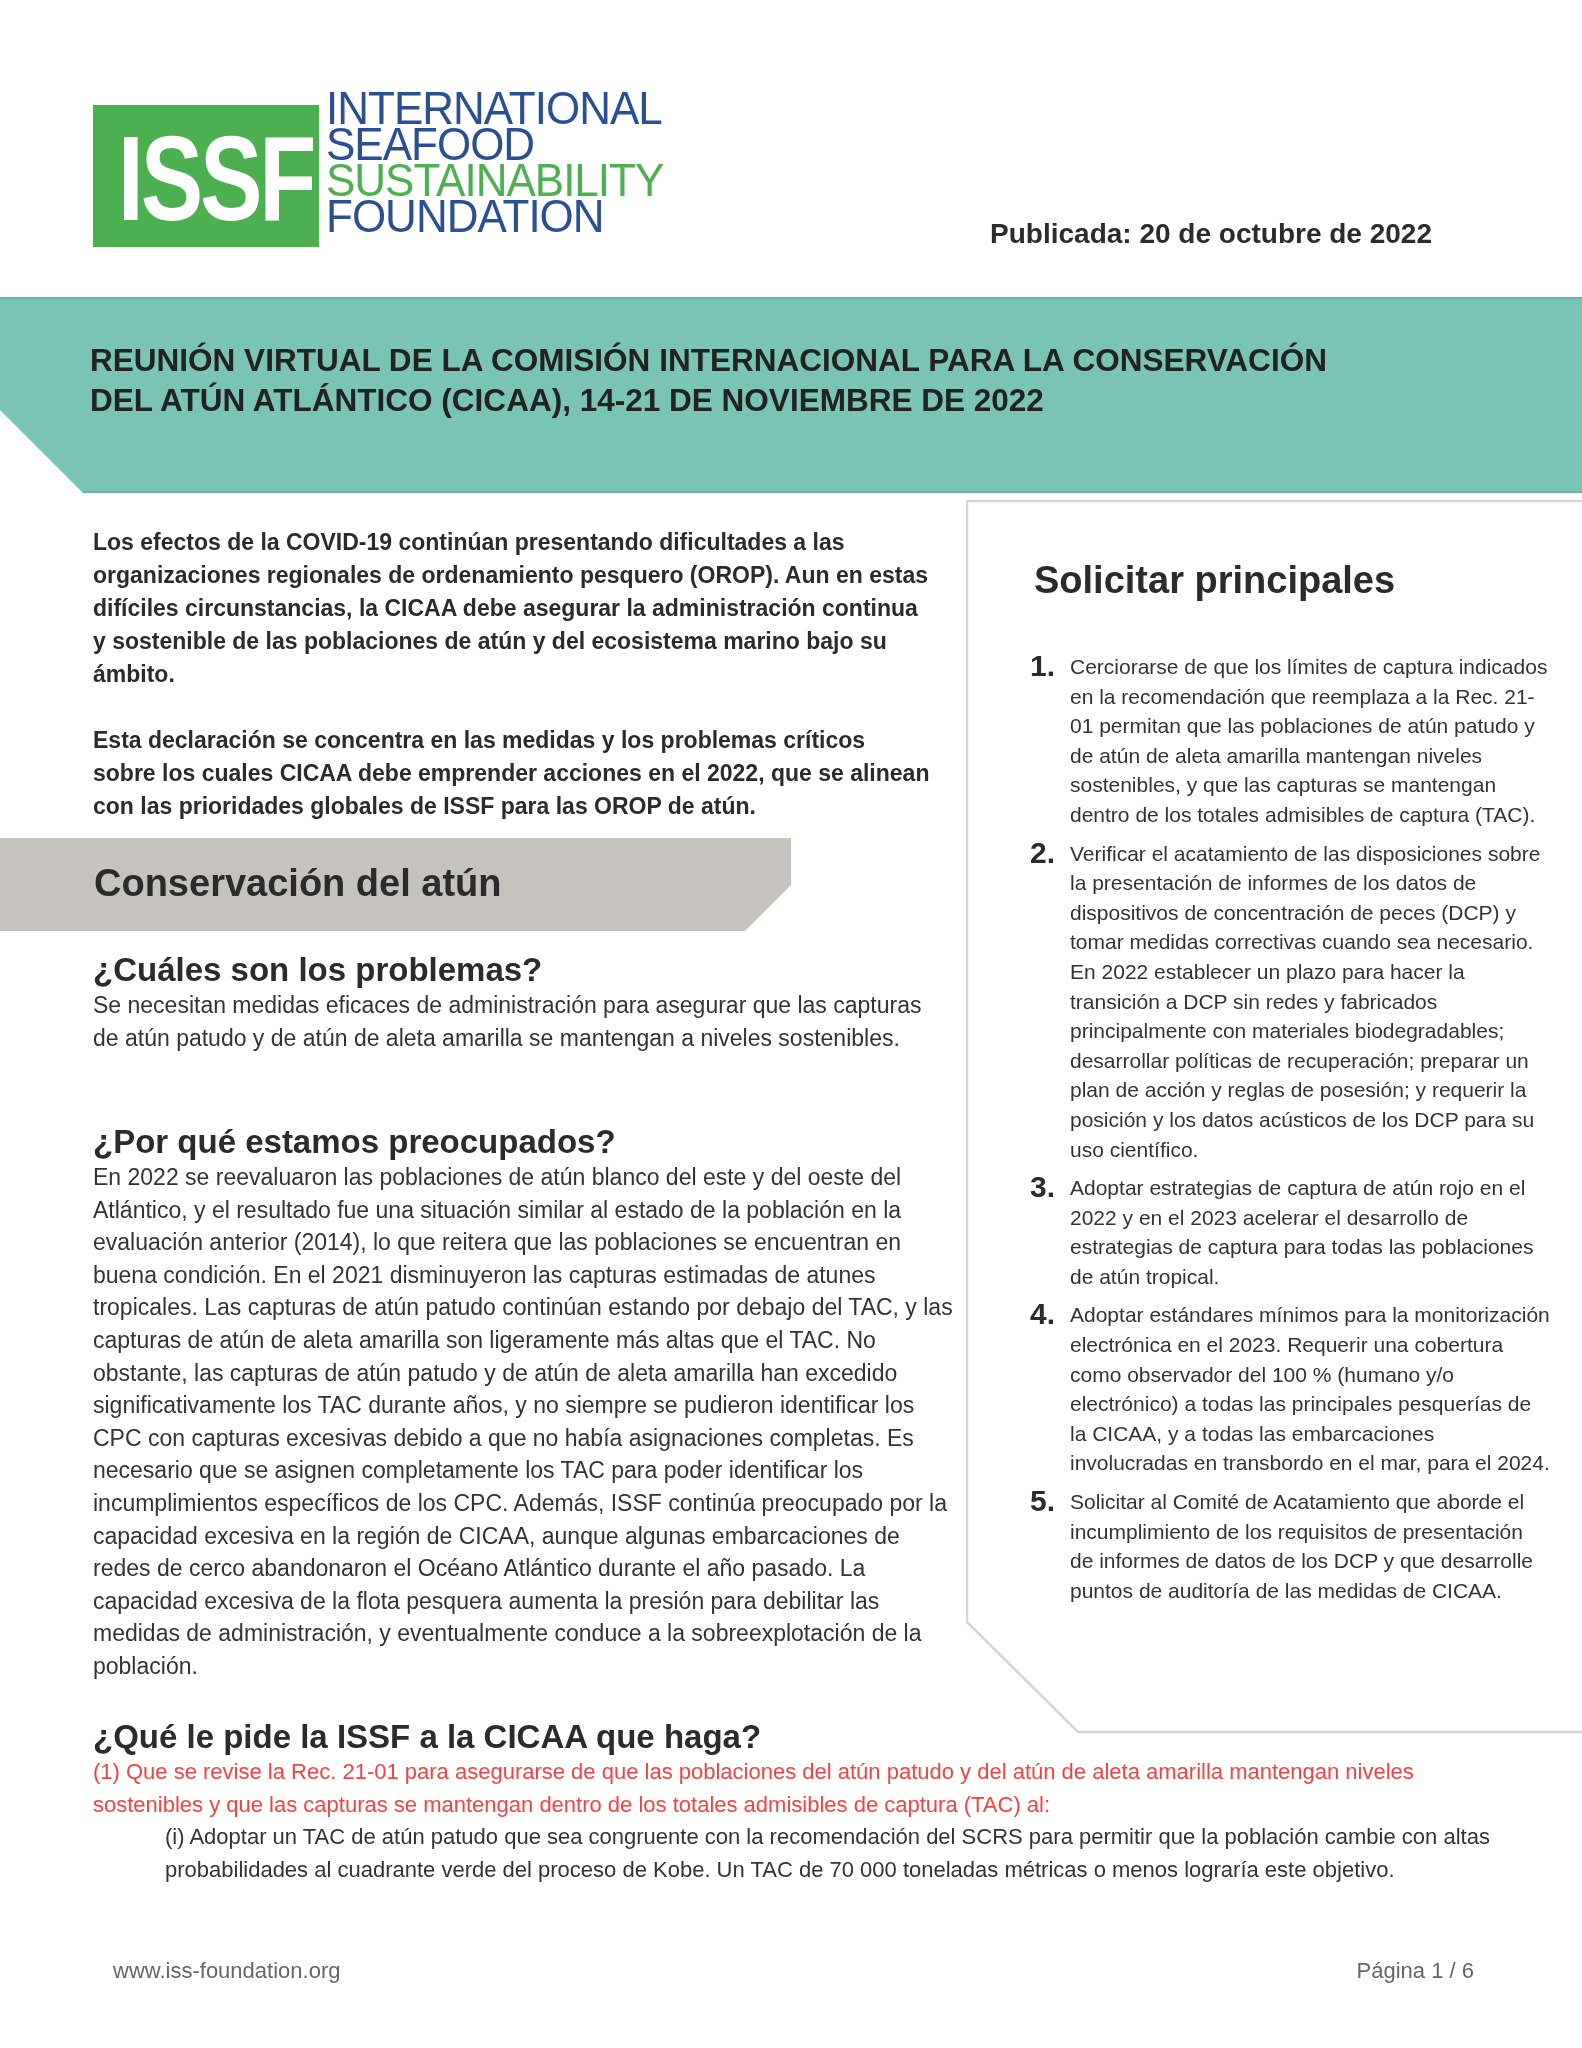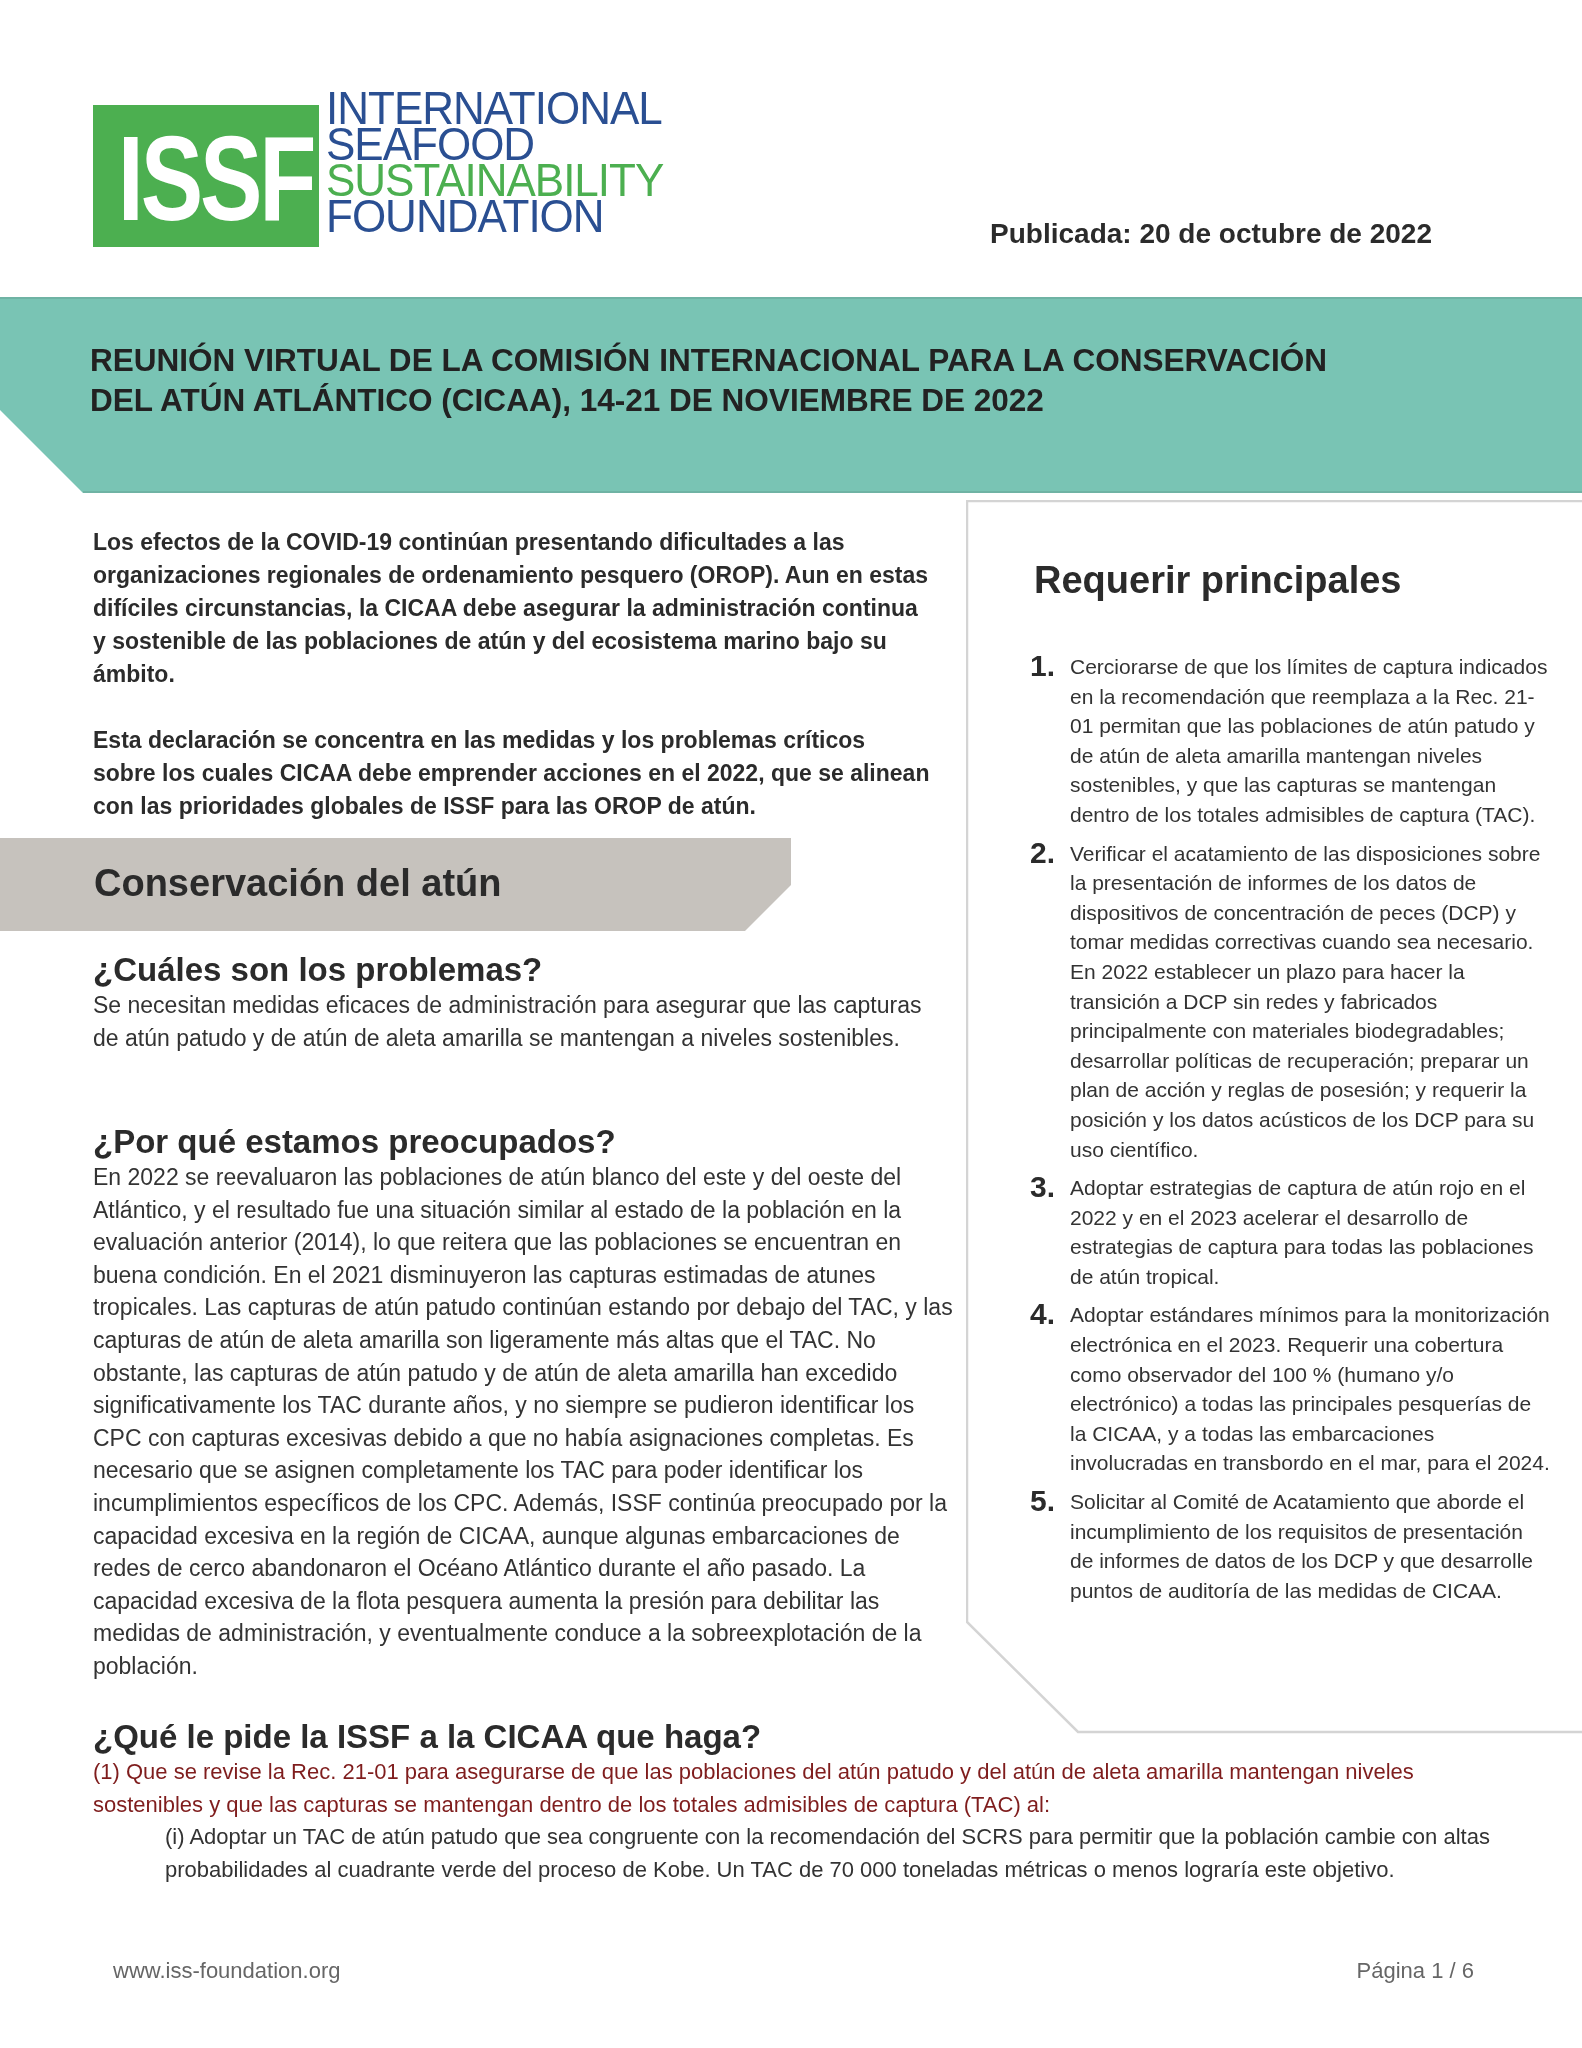--- a/index.html
+++ b/index.html
@@ -48,21 +48,21 @@
   
   #right-box { left: 966px; top: 500px; }
   #rb-title { left: 1034px; top: 558px; font-size: 38px; font-weight: bold; line-height: 44px; color: #2b2b2b; }
   #rb-list { left: 1030px; top: 652px; width: 520px; }
   .req { position: relative; padding-left: 40px; margin-bottom: 9px; }
   .req .num { position: absolute; left: 0; top: -3px; font-size: 30px; font-weight: bold; color: #2b2b2b; }
   .req .txt { font-size: 21px; line-height: 29.6px; color: #333; }
 
   
   #q3-title { left: 93px; top: 1717px; }
-  #q3-body { left: 93px; top: 1756px; width: 1420px; font-size: 22px; line-height: 32.6px; color: #7f1d1d; }
+  #q3-body { left: 93px; top: 1756px; width: 1420px; font-size: 22px; line-height: 32.6px; color: #ef4444; }
   #q3-sub { left: 165px; top: 1821px; width: 1330px; font-size: 22px; line-height: 32.6px; color: #333; }
 
   
   #footer-url { left: 106px; top: 1958px; font-size: 22px; color: #666; margin-left: 7px; }
   #footer-page { right: 108px; top: 1958px; font-size: 22px; color: #666; }
 </style>
 </head>
 <body>
 
 <div id="logo-box" class="abs">
@@ -108,21 +108,21 @@
 
 <div id="q2-title" class="abs h2">¿Por qué estamos preocupados?</div>
 <div id="q2-body" class="abs body">En 2022 se reevaluaron las poblaciones de atún blanco del este y del oeste del Atlántico, y el resultado fue una situación similar al estado de la población en la evaluación anterior (2014), lo que reitera que las poblaciones se encuentran en buena condición. En el 2021 disminuyeron las capturas estimadas de atunes tropicales. Las capturas de atún patudo continúan estando por debajo del TAC, y las capturas de atún de aleta amarilla son ligeramente más altas que el TAC. No obstante, las capturas de atún patudo y de atún de aleta amarilla han excedido significativamente los TAC durante años, y no siempre se pudieron identificar los CPC con capturas excesivas debido a que no había asignaciones completas. Es necesario que se asignen completamente los TAC para poder identificar los incumplimientos específicos de los CPC. Además, ISSF continúa preocupado por la capacidad excesiva en la región de CICAA, aunque algunas embarcaciones de redes de cerco abandonaron el Océano Atlántico durante el año pasado. La capacidad excesiva de la flota pesquera aumenta la presión para debilitar las medidas de administración, y eventualmente conduce a la sobreexplotación de la población.</div>
 
 <div id="right-box" class="abs">
   <svg width="616" height="1236">
     <polyline points="616,1 1,1 1,1122 112,1232 616,1232" fill="none" stroke="#d4d4d4" stroke-width="2.5"></polyline>
   </svg>
 </div>
 <div id="rb-title" class="abs">
-  <div>Requerir principales</div>
+  <div>Solicitar principales</div>
 </div>
 <div id="rb-list" class="abs">
   <div class="req">
     <span class="num">1.</span>
     <div class="txt">Cerciorarse de que los límites de captura indicados en la recomendación que reemplaza a la Rec. 21-01 permitan que las poblaciones de atún patudo y de atún de aleta amarilla mantengan niveles sostenibles, y que las capturas se mantengan dentro de los totales admisibles de captura (TAC).</div>
   </div>
   <div class="req">
     <span class="num">2.</span>
     <div class="txt">Verificar el acatamiento de las disposiciones sobre la presentación de informes de los datos de dispositivos de concentración de peces (DCP) y tomar medidas correctivas cuando sea necesario. En 2022 establecer un plazo para hacer la transición a DCP sin redes y fabricados principalmente con materiales biodegradables; desarrollar políticas de recuperación; preparar un plan de acción y reglas de posesión; y requerir la posición y los datos acústicos de los DCP para su uso científico.</div>
   </div>

